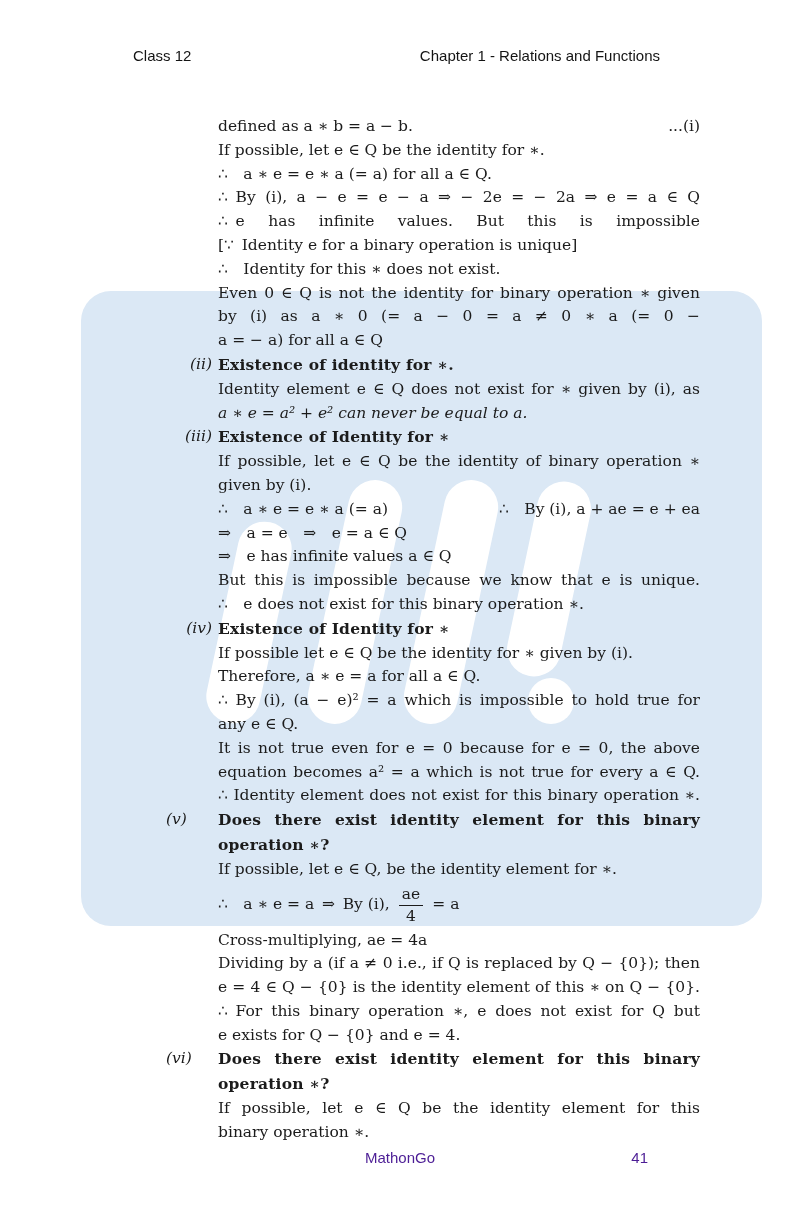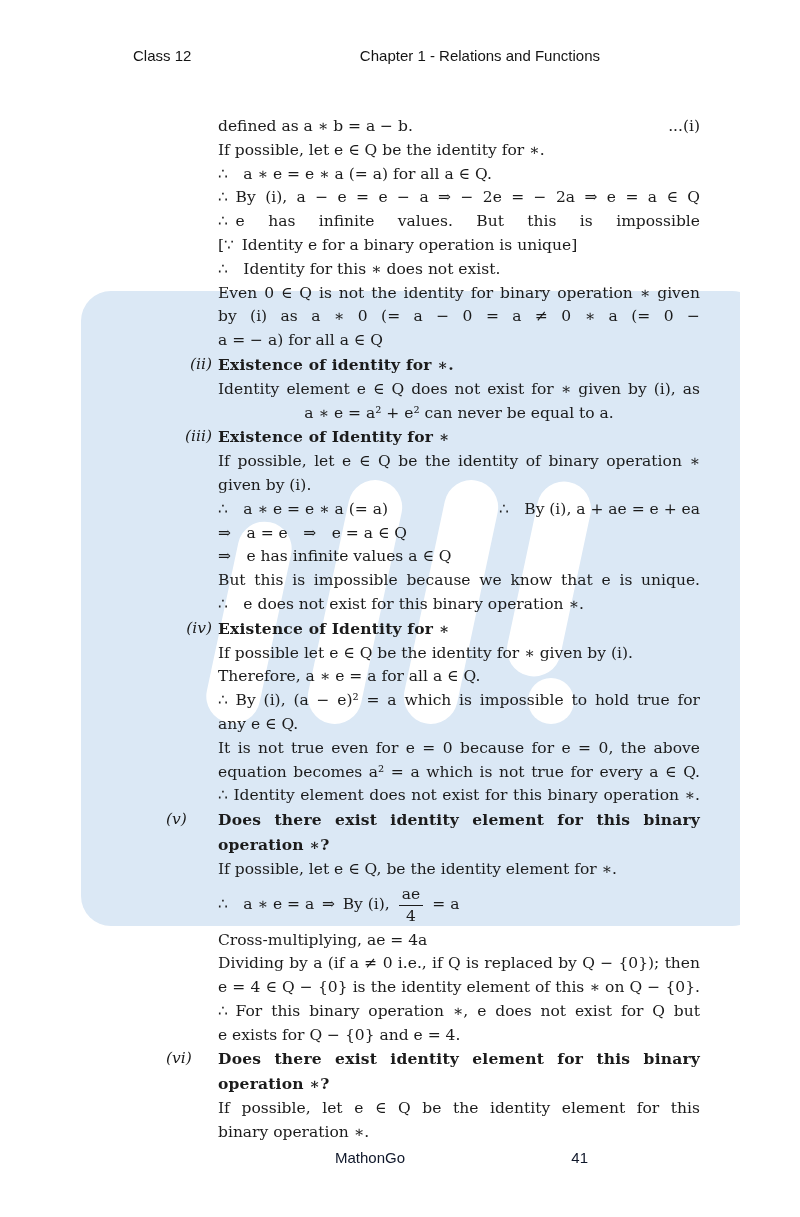--- a/index.html
+++ b/index.html
@@ -1,34 +1,34 @@
 <!DOCTYPE html>
 <html><head>
 <meta charset="utf-8">
 <style>
   html,body{margin:0;padding:0;background:#ffffff;}
-  .page{position:relative;width:740px;height:1217px;background:#ffffff;overflow:hidden;
+  .page{position:relative;width:800px;height:1217px;background:#ffffff;overflow:hidden;
         font-family:"DejaVu Serif",serif;color:#1b1b1b;border-radius:21px;}
   
   .header{position:absolute;top:47px;left:133px;right:140px;display:flex;justify-content:space-between;
           font-family:"Liberation Sans",sans-serif;font-size:15px;color:#141414;}
   .footer{position:absolute;top:1149px;left:0;width:100%;
-          font-family:"Liberation Sans",sans-serif;font-size:15px;color:#0f172a;text-align:center;}
+          font-family:"Liberation Sans",sans-serif;font-size:15px;color:#4c1d95;text-align:center;}
   .footer .pageno{position:absolute;right:152px;top:0;}
   
   .band{position:absolute;left:81px;top:291px;width:681px;height:635px;border-radius:30px;z-index:0;}
   .wm{position:absolute;z-index:1;}
   .wm-bar{position:absolute;width:54px;border-radius:30px;transform:rotate(12deg);}
   .wm-dot{position:absolute;width:46px;height:46px;border-radius:50%;}
   
   .body{position:absolute;left:218px;top:115px;width:482px;z-index:2;
         font-size:15.5px;line-height:23.8px;}
   .line{position:relative;min-height:23.8px;}
   .line.j{text-align:justify;text-align-last:justify;}
-  .line.c{text-align:center;}
+  .line.c{text-align:left;font-style:italic;}
   .line.b .text{font-weight:700;letter-spacing:0.2px;}
   .line.two{display:flex;justify-content:space-between;}
   .line.f{display:flex;align-items:center;height:47px;}
   .label{position:absolute;left:-52px;width:46px;text-align:right;font-style:italic;}
   .right-ref{position:absolute;right:0;top:0;}
   .frac{display:inline-flex;flex-direction:column;align-items:center;margin:16px 9px;line-height:1.2;}
   .frac .num{border-bottom:1.4px solid #1b1b1b;padding:0 3px 1px;}
   .frac .den{padding-top:1px;}
 </style>
 </head>

